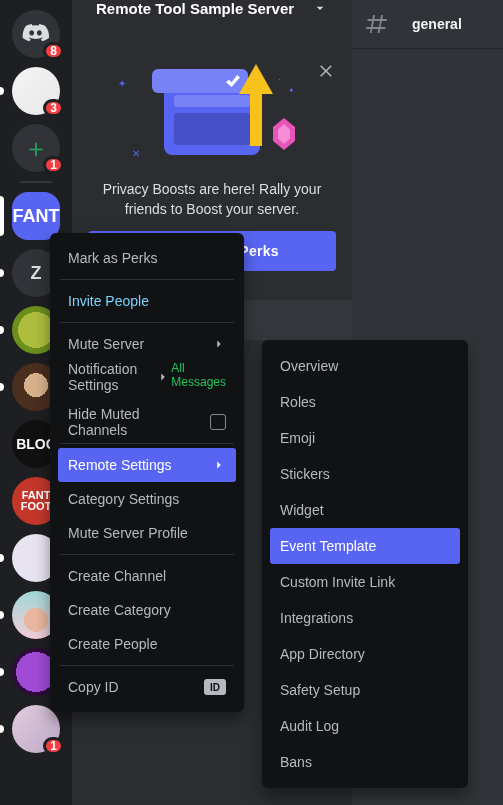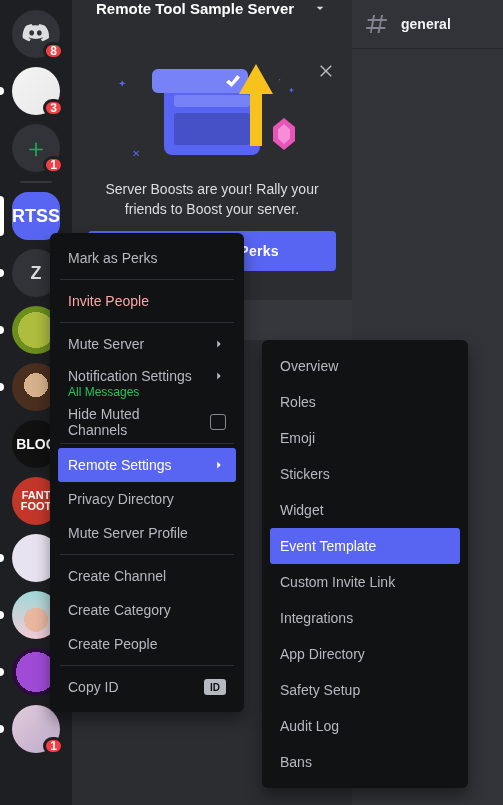--- a/index.html
+++ b/index.html
@@ -57,31 +57,31 @@
     .gem{position:absolute;left:185px;top:54px;width:22px;height:32px;background:#e755b8;clip-path:polygon(50% 0,100% 28%,100% 72%,50% 100%,0 72%,0 28%)}
     .gem:after{content:"";position:absolute;left:5px;top:6px;width:12px;height:20px;background:#f88dd7;clip-path:polygon(50% 0,100% 28%,100% 72%,50% 100%,0 72%,0 28%)}
     .star{position:absolute;color:#5865f2;font-size:10px}
     .boost-text{text-align:center;font-size:14px;line-height:1.4;color:#dbdee1;margin-top:6px}
     .boost-btn{margin-top:12px;width:100%;height:40px;border:none;border-radius:4px;background:#5865f2;color:#fff;font-size:14px;font-weight:600;letter-spacing:.3px;cursor:pointer}
     .create-row{height:44px;display:flex;align-items:center;justify-content:flex-end;padding:0 14px}
     .plus-ch{width:24px;height:24px;display:flex;align-items:center;justify-content:center;color:#949ba4;font-size:22px;cursor:pointer}
 
     
     .col3{position:absolute;left:352px;top:0;right:0;height:805px;background:#313338}
-    .chan-head{height:48px;display:flex;align-items:center;padding:0 12px;box-shadow:0 1px 0 rgba(0,0,0,.25);gap:13px}
+    .chan-head{height:48px;display:flex;align-items:center;padding:0 12px;box-shadow:0 1px 0 rgba(0,0,0,.25);gap:24px}
     .hash{width:24px;height:24px;fill:#80848e}
     .chan-name{font-weight:600;color:#f2f3f5}
 
     
     .menu{position:absolute;left:50px;top:233px;width:194px;background:#111214;border-radius:6px;padding:8px;display:flex;flex-direction:column;box-shadow:0 8px 16px rgba(0,0,0,.4)}
     .menu-item{height:34px;display:flex;align-items:center;padding:0 10px;border-radius:3px;color:#b5bac1;font-size:14px;cursor:pointer;justify-content:space-between;gap:8px}
-    .menu-item.sub{height:44px;flex-direction:column;align-items:flex-start;justify-content:center;gap:1px}
+    .menu-item.sub{height:44px;flex-direction:row;align-items:flex-start;justify-content:center;gap:1px}
     .menu-item.sub .row{width:100%;display:flex;justify-content:space-between;align-items:center}
     .menu-item.sub small{font-size:12px;color:#22c55e}
-    .menu-item.invite{color:#fca5a5}
+    .menu-item.invite{color:#7dd3fc}
     .menu-sep{height:1px;background:#2e2f34;margin:4px 2px}
     .menu-item.active{background:#5865f2;color:#fff}
     .chev-r{width:14px;height:14px;fill:currentColor;flex:none}
     .check-box{width:16px;height:16px;border:1.5px solid #87898c;border-radius:3px;flex:none}
     .id-pill{width:22px;height:16px;border-radius:3px;background:#b5bac1;color:#111214;font-size:10px;font-weight:800;display:flex;align-items:center;justify-content:center;flex:none}
 
     
     .submenu{position:absolute;left:262px;top:340px;width:206px;background:#111214;border-radius:6px;padding:8px;display:flex;flex-direction:column;box-shadow:0 8px 16px rgba(0,0,0,.4)}
     .submenu .menu-item{height:36px}
 
@@ -101,21 +101,21 @@
   <div class="rail-item img-a">
     <div class="pill short"></div>
     <div class="badge">3</div>
   </div>
   <div class="rail-item add-btn">＋
     <div class="badge">1</div>
   </div>
   <div class="rail-sep"></div>
   <div class="rail-item active">
     <div class="pill tall"></div>
-    <span>RTSS</span>
+    <span>FANT</span>
   </div>
   <div class="rail-item" style="color:#dcddde">
     <div class="pill short"></div>
     <span>Z</span>
   </div>
   <div class="rail-item img-b">
     <div class="pill short"></div>
   </div>
   <div class="rail-item img-c">
     <div class="pill short"></div>
@@ -166,21 +166,21 @@
           <span class="line l1"></span>
         <span class="dot d2"></span>
           <span class="line l2"></span>
       </div>
       <div class="arrow">
           <div class="head"></div>
           <div class="shaft"></div>
         </div>
       <div class="gem"></div>
     </div>
-    <div class="boost-text">Server Boosts are your! Rally your friends to Boost your server.</div>
+    <div class="boost-text">Privacy Boosts are here! Rally your friends to Boost your server.</div>
     <button class="boost-btn">See Levels &amp; Perks</button>
   </div>
 
   <div class="ghost-sel"></div>
 
   <div class="create-row">
     <div class="plus-ch">＋</div>
   </div>
 </div>
 
@@ -222,21 +222,21 @@
     <span class="check-box"></span>
   </div>
   <div class="menu-sep"></div>
   <div class="menu-item active">
     <span>Remote Settings</span>
     <svg class="chev-r" viewBox="0 0 24 24">
         <path d="M9 6l6 6-6 6z"></path>
       </svg>
   </div>
   <div class="menu-item">
-      <span>Privacy Directory</span>
+      <span>Category Settings</span>
     </div>
   <div class="menu-item">
       <span>Mute Server Profile</span>
     </div>
   <div class="menu-sep"></div>
   <div class="menu-item">
       <span>Create Channel</span>
     </div>
   <div class="menu-item">
       <span>Create Category</span>

